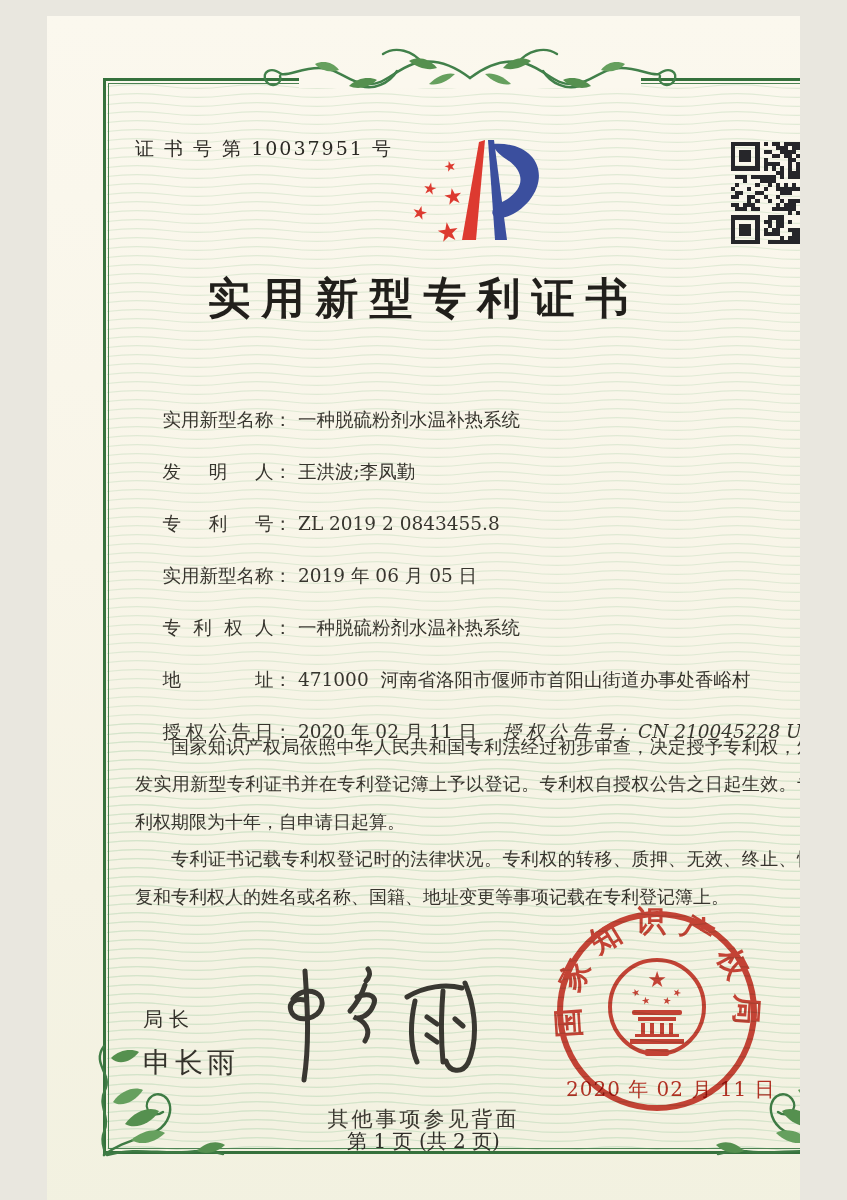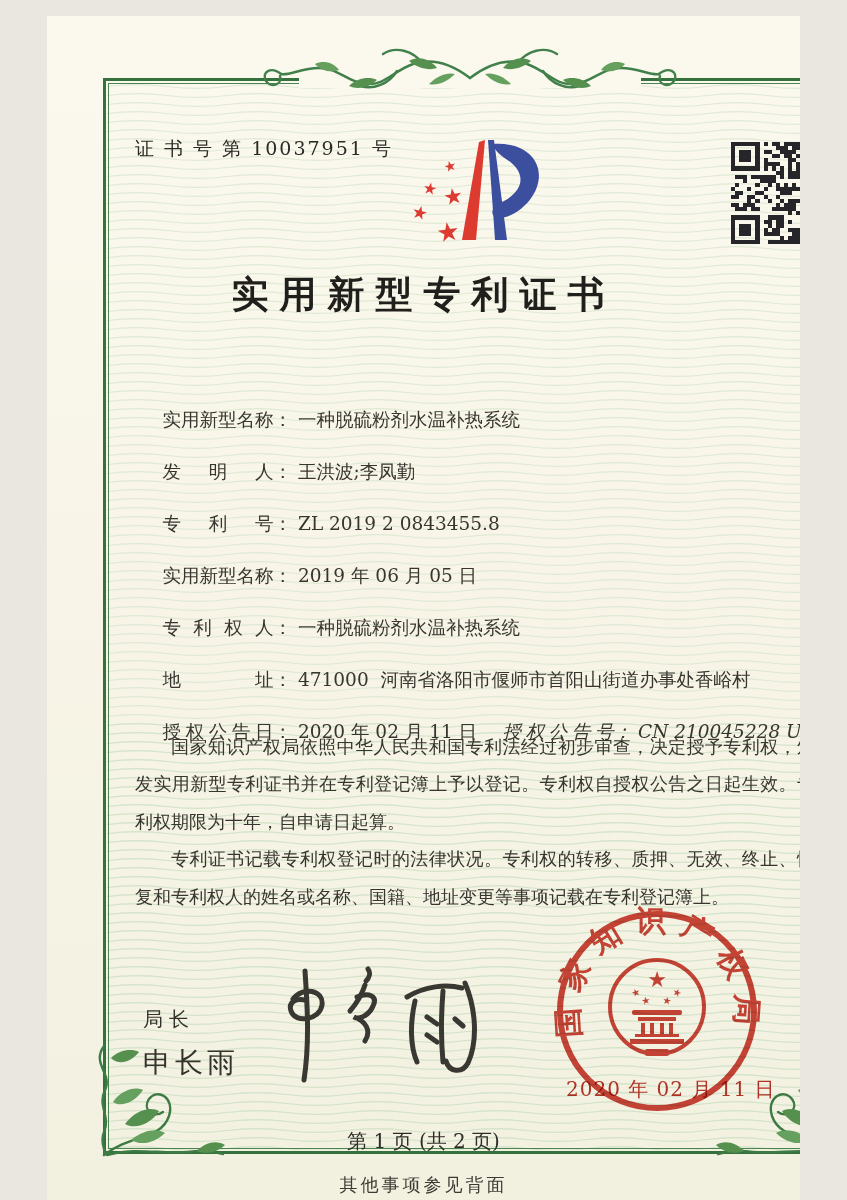--- a/index.html
+++ b/index.html
@@ -6,39 +6,39 @@
   .page{position:relative;width:753px;height:1200px;margin:16px auto;overflow:hidden;
         background:linear-gradient(180deg,#fbf8ee 0%,#f8f5e8 45%,#f2f1e0 100%);
         font-family:"DejaVu Serif","Liberation Serif",serif;color:#34322b;}
   .abs{position:absolute;}
   
   .frame{position:absolute;left:56px;top:62px;width:733px;height:1076px;
          border:3px solid #35713c;box-sizing:border-box;}
   .frame::after{content:"";position:absolute;inset:2px;border:1px solid #4c8352;}
   
   .certno{left:88px;top:120px;font-size:19px;letter-spacing:2px;color:#2c2a25;}
-  .title{left:0;top:254px;width:100%;text-align:center;font-size:37px;font-weight:700;
+  .title{left:0;top:254px;width:100%;text-align:center;font-size:43px;font-weight:700;
          letter-spacing:11px;color:#211f1b;margin:0;}
   
   .frow{left:92px;height:26px;font-size:18.5px;color:#37352e;white-space:pre;}
   .flabel{display:inline-block;width:111px;text-align:justify;text-align-last:justify;
           vertical-align:top;}
   .colon{display:inline-block;margin:0 6px 0 0;}
   .fvalue{white-space:pre;}
   .grantrow{left:432px;font-style:italic;}
   
   .paras{left:88px;top:712px;width:680px;font-size:18px;line-height:2.08;
          text-align:justify;color:#37352e;}
   .paras p{margin:0;text-indent:2em;}
   .roletxt{left:96px;top:990px;font-size:20px;letter-spacing:6px;}
   .nametxt{left:96px;top:1028px;font-size:28px;letter-spacing:4px;}
   .sealdate{left:519px;top:1060px;font-size:20px;color:#bb3428;letter-spacing:1px;
             white-space:pre;mix-blend-mode:multiply;}
   .pagenum{left:0;top:1112px;width:100%;text-align:center;font-size:20px;color:#2f2d28;}
-  .backnote{left:0;top:1157px;width:100%;text-align:center;font-size:18px;color:#3c3a32;
+  .backnote{left:0;top:1089px;width:100%;text-align:center;font-size:21px;color:#3c3a32;
             letter-spacing:3px;}
   .sealsvg{mix-blend-mode:multiply;}
   .star{font-family:"DejaVu Sans",sans-serif;}
   svg{display:block;}
 </style>
 </head>
 <body>
 
 <div class="page">
 

